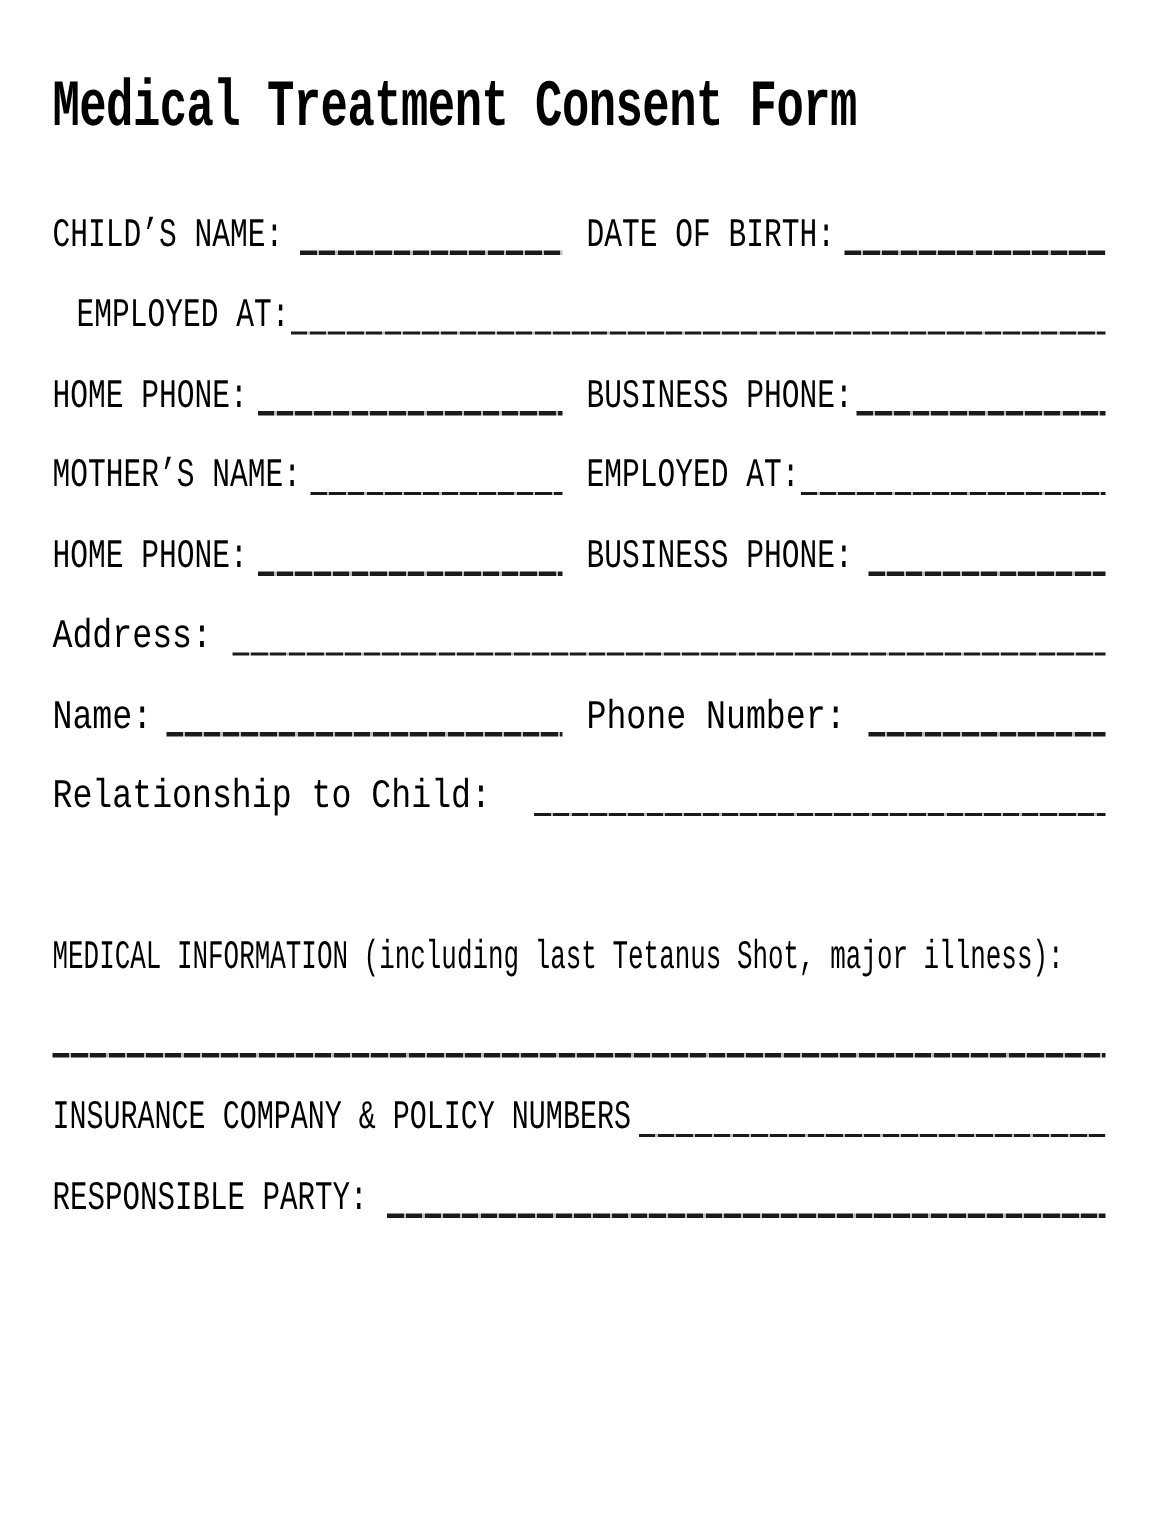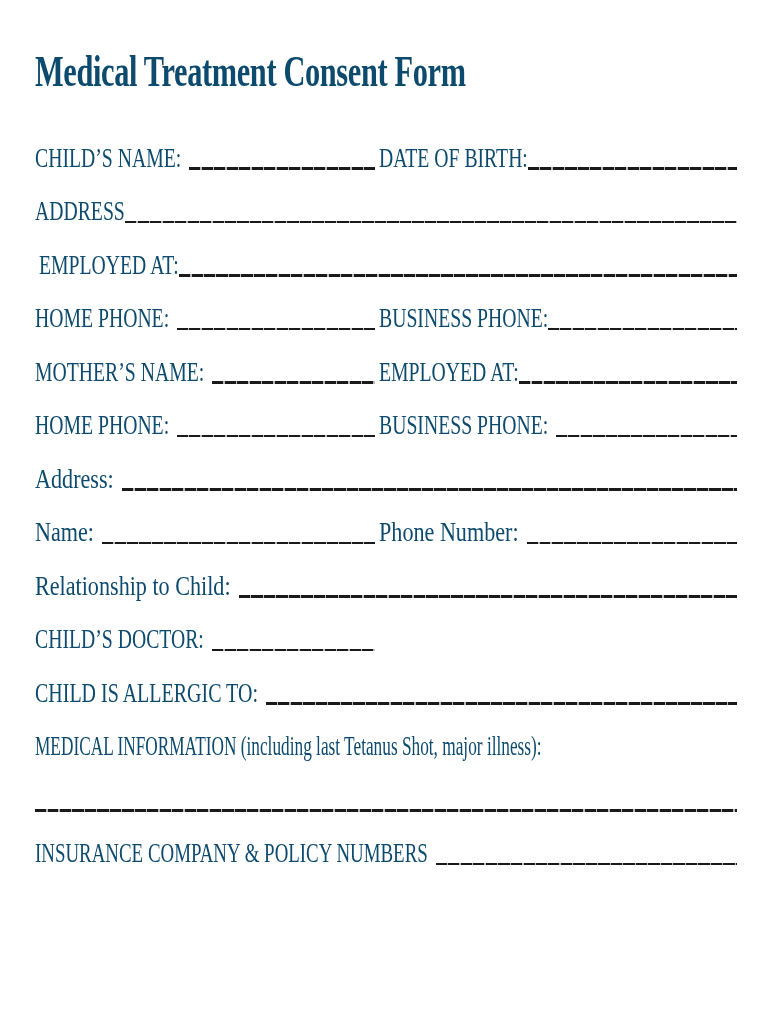--- a/index.html
+++ b/index.html
@@ -4,22 +4,22 @@
 <style>
   * { margin: 0; padding: 0; box-sizing: border-box; }
   html, body { background: #ffffff; }
   .page {
     position: relative;
     width: 770px;
     height: 1024px;
     background: #ffffff;
     padding: 0 33px 0 35px;
     overflow: hidden;
-    font-family: Liberation Serif, serif;
-    color: #0c4a6e;
+    font-family: Liberation Mono, monospace;
+    color: #000000;
   }
   .title {
     margin-top: 50px;
     font-size: 44px;
     font-weight: 700;
     line-height: 1.0;
     white-space: nowrap;
     letter-spacing: -0.5px;
   }
   .rows { margin-top: 30px; text-align: center; }
@@ -30,21 +30,21 @@
     padding-bottom: 6px;
   }
   .col1 {
     flex: none;
     width: 340px;
     display: flex;
     align-items: flex-end;
   }
   .col2 {
     flex: 1;
-    margin-left: 4px;
+    margin-left: 16px;
     display: flex;
     align-items: flex-end;
     min-width: 0;
   }
   .lbl {
     flex: none;
     font-size: 27px;
     line-height: 1;
     white-space: nowrap;
   }
@@ -82,24 +82,20 @@
       <div class="col1">
         <span class="lbl" style="transform: scaleX(0.73); transform-origin: 0px 100%; margin-right: -54px;">CHILD’S NAME:</span>
         <span class="line gap"></span>
       </div>
       <div class="col2">
         <span class="lbl" style="transform: scaleX(0.73); transform-origin: 0px 100%; margin-right: -55.1px;">DATE OF BIRTH:</span>
         <span class="line nogap"></span>
       </div>
     </div>
 
-    <div class="row">
-      <span class="lbl" style="transform: scaleX(0.73); transform-origin: 0px 100%; margin-right: -33.2px;">ADDRESS</span>
-      <span class="line nogap"></span>
-    </div>
 
     <div class="row">
       <div class="col2">
         <span class="lbl" style="transform: scaleX(0.73); transform-origin: 0px 100%; margin-right: -51.6px;">EMPLOYED AT:</span>
         <span class="line nogap"></span>
       </div>
     </div>
 
     <div class="row">
       <div class="col1">
@@ -150,39 +146,35 @@
         <span class="line gap"></span>
       </div>
     </div>
 
     <div class="row">
       <span class="lbl mixed" style="transform: scaleX(0.82); transform-origin: 0px 100%; margin-right: -43px;">Relationship to Child:</span>
       <span class="line gap"></span>
     </div>
 
     <div class="row">
-      <div class="col1">
-        <span class="lbl" style="transform: scaleX(0.73); transform-origin: 0px 100%; margin-right: -62.4px;">CHILD’S DOCTOR:</span>
-        <span class="line gap"></span>
-      </div>
     </div>
 
-    <div class="row">
-      <span class="lbl" style="transform: scaleX(0.74); transform-origin: 0px 100%; margin-right: -78.3px;">CHILD IS ALLERGIC TO:</span>
-      <span class="line gap"></span>
-    </div>
 
     <div class="row">
       <span class="lbl" style="transform: scaleX(0.64); transform-origin: 0px 100%; margin-right: -285.1px;">MEDICAL INFORMATION (including last Tetanus Shot, major illness):</span>
     </div>
 
     <div class="row">
       <span class="line nogap"></span>
     </div>
 
     <div class="row">
       <span class="lbl" style="transform: scaleX(0.7); transform-origin: 0px 100%; margin-right: -168.3px;">INSURANCE COMPANY &amp; POLICY NUMBERS</span>
       <span class="line gap"></span>
     </div>
 
+    <div class="row">
+      <span class="lbl" style="transform: scaleX(0.72); transform-origin: 0px 100%; margin-right: -77px;">RESPONSIBLE PARTY:</span>
+      <span class="line gap"></span>
+    </div>
 
   </div>
 </div>
 
 </body></html>

